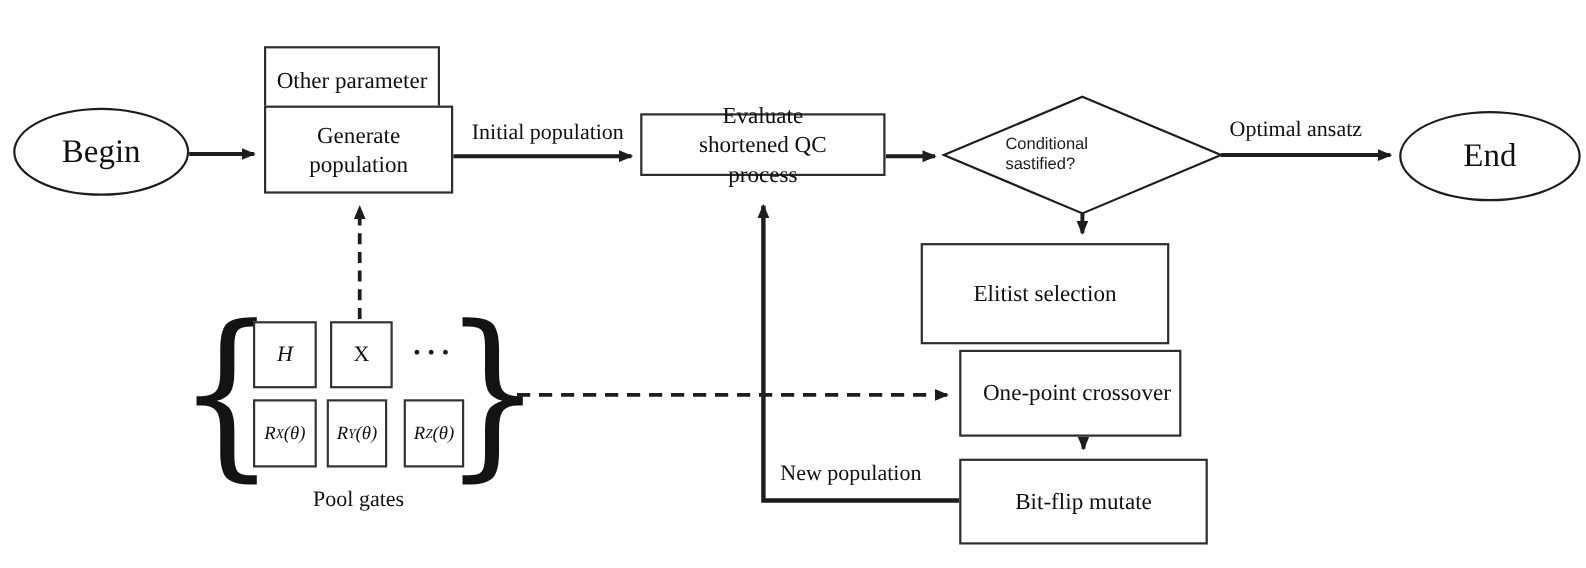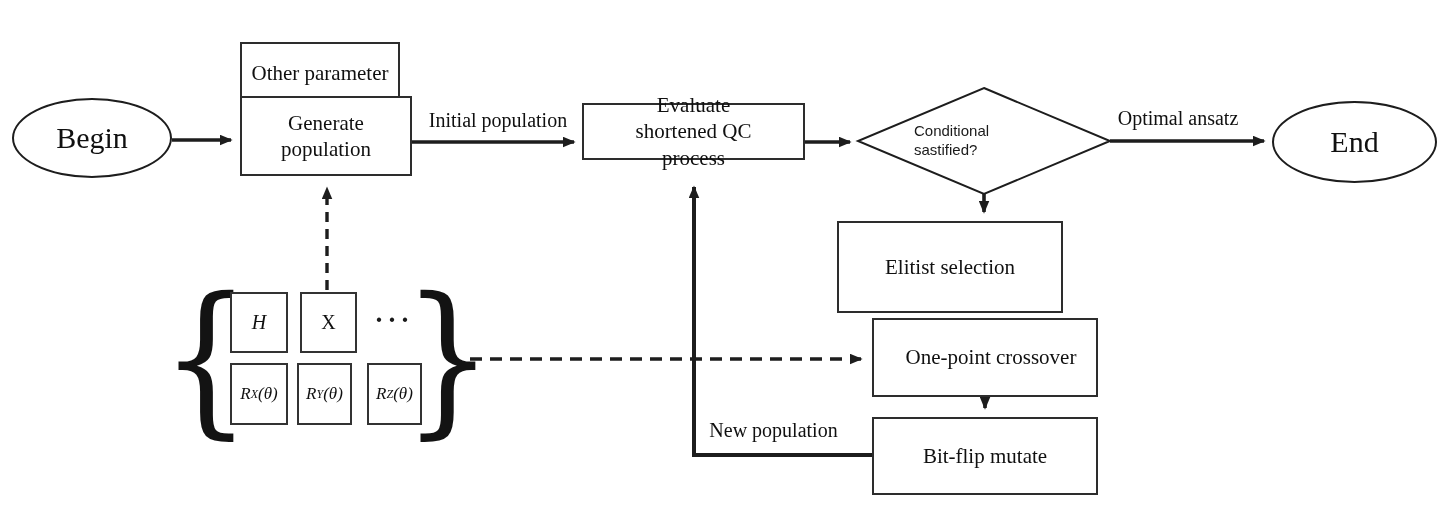--- a/index.html
+++ b/index.html
@@ -85,21 +85,21 @@
   </div>
   <div class="node" style="left:240px; top:96px; width:172px; height:80px; padding:0 28px;">
     <span>Generate population</span>
   </div>
   <div class="node" style="left:582px; top:103px; width:223px; height:57px; padding:0 35px;">
     <span>Evaluate shortened QC process</span>
   </div>
   <div class="node" style="left:825px; top:221px; width:226px; height:92px;margin-left:12px;">
     <span>Elitist selection</span>
   </div>
-  <div class="node" style="left:872px; top:318px; width:226px; height:79px;padding-left:12px;">
+  <div class="node" style="left:872px; top:318px; width:202px; height:79px;padding-left:12px;">
     <span>One-point crossover</span>
   </div>
   <div class="node" style="left:872px; top:417px; width:226px; height:78px;">
     <span>Bit-flip mutate</span>
   </div>
 
   <div class="decision-label">Conditional sastified?</div>
 
   <div class="edge-label" style="left:418px; top:109px; width:160px;">Initial population</div>
   <div class="edge-label" style="left:1103px; top:107px; width:150px;">Optimal ansatz</div>
@@ -125,14 +125,15 @@
     <span class="it">R</span>
       <span class="gsub">Y</span>
       <span class="garg">(θ)</span>
   </div>
   <div class="gate gate-r" style="left:367px; top:363px; width:55px; height:62px;">
     <span class="it">R</span>
       <span class="gsub">Z</span>
       <span class="garg">(θ)</span>
   </div>
 
+  <div class="pool-caption">Pool gates</div>
 
 </div>
 
 </body></html>

